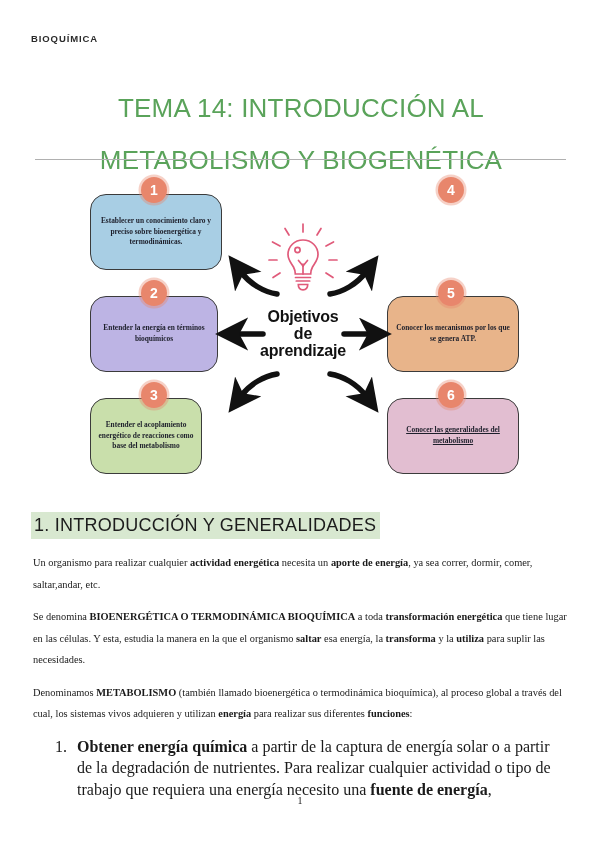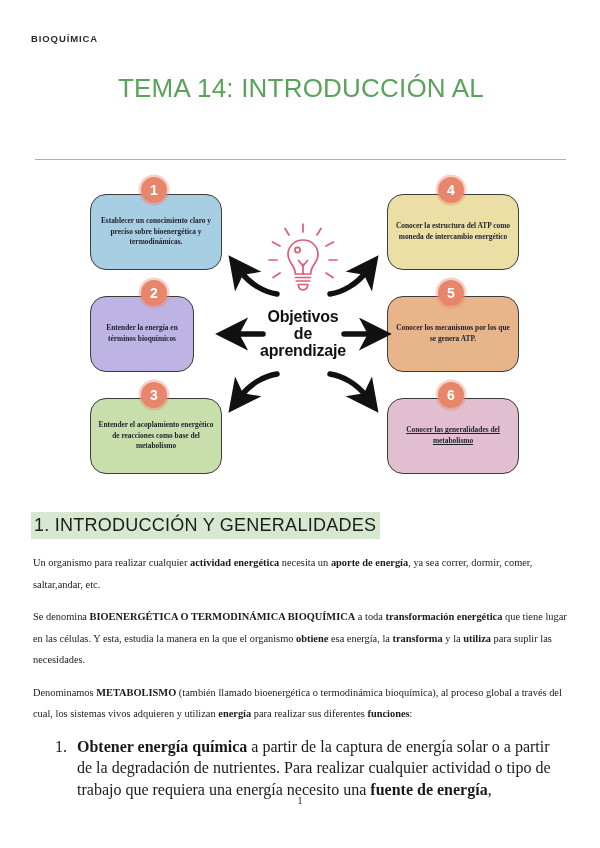--- a/index.html
+++ b/index.html
@@ -42,21 +42,21 @@
     top: 72px;
     width: 532px;
     text-align: center;
     font-family: "Liberation Sans", sans-serif;
     font-size: 26px;
     line-height: 32px;
     color: #5aa35a;
     font-weight: 400;
     letter-spacing: 0.2px;
   }
-  .title-line { display: block; }
+  .title-line { display: block; margin-top: 20px; }
 
   .rule {
     position: absolute;
     left: 35px;
     top: 159px;
     width: 531px;
     height: 1px;
     background: #b0b0b0;
   }
 
@@ -97,23 +97,23 @@
     display: flex;
     align-items: center;
     justify-content: center;
     z-index: 5;
     box-shadow: 0 0 0 2.5px rgba(232,134,108,0.38);
   }
 
   
   #box1 { left: 60px;  top: 22px;  width: 132px; height: 76px; background: #a8cee4; }
   #bdg1 { left: 111px; top: 5px; }
-  #box2 { left: 60px;  top: 124px; width: 104px; height: 76px; background: #bdb4e4; }
+  #box2 { left: 60px;  top: 124px; width: 128px; height: 76px; background: #bdb4e4; }
   #bdg2 { left: 111px; top: 108px; }
-  #box3 { left: 60px;  top: 226px; width: 132px; height: 76px; background: #c9dfab; }
+  #box3 { left: 60px;  top: 226px; width: 112px; height: 76px; background: #c9dfab; }
   #bdg3 { left: 111px; top: 210px; }
   #box4 { left: 357px; top: 22px;  width: 132px; height: 76px; background: #ecdfa6; }
   #bdg4 { left: 408px; top: 5px; }
   #box5 { left: 357px; top: 124px; width: 132px; height: 76px; background: #e8b48a; }
   #bdg5 { left: 408px; top: 108px; }
   #box6 { left: 357px; top: 226px; width: 132px; height: 76px; background: #e2bed1; text-decoration: underline; }
   #bdg6 { left: 408px; top: 210px; }
 
   .center-label {
     position: absolute;
@@ -199,20 +199,21 @@
 </style>
 </head>
 <body>
 
 <div class="page">
 
   <div class="doc-header">BIOQUÍMICA</div>
 
   <div class="title-block">
     <span class="title-line">TEMA 14: INTRODUCCIÓN AL</span>
+    <span class="title-line">METABOLISMO Y BIOGENÉTICA</span>
   </div>
 
   <div class="rule"></div>
 
   <div class="diagram">
 
     <svg class="arrows" viewBox="0 0 540 320">
       <defs>
         <marker id="ah" markerWidth="7" markerHeight="7" refX="2.2" refY="3" orient="auto">
           <path d="M0,0 L6,3 L0,6 L1.6,3 Z" fill="#111111"></path>
@@ -258,36 +259,35 @@
 
     <div class="obj-box" id="box1">Establecer un conocimiento claro y preciso sobre bioenergética y termodinámicas.</div>
     <div class="badge" id="bdg1">1</div>
 
     <div class="obj-box" id="box2">Entender la energía en términos bioquímicos</div>
     <div class="badge" id="bdg2">2</div>
 
     <div class="obj-box" id="box3">Entender el acoplamiento energético de reacciones como base del metabolismo</div>
     <div class="badge" id="bdg3">3</div>
 
-    <div class="obj-box" id="box4">Conocer la estructura del ATP como moneda de intercambio energético</div>
     <div class="badge" id="bdg4">4</div>
 
     <div class="obj-box" id="box5">Conocer los mecanismos por los que se genera ATP.</div>
     <div class="badge" id="bdg5">5</div>
 
     <div class="obj-box" id="box6">Conocer las generalidades del metabolismo</div>
     <div class="badge" id="bdg6">6</div>
   </div>
 
   <div class="section-head">1. INTRODUCCIÓN Y GENERALIDADES</div>
 
   <div class="body-text">
     <p><span>Un organismo para realizar cualquier </span><b>actividad energética</b><span> necesita un </span><b>aporte de energía</b><span>, ya sea correr, dormir, comer, saltar,andar, etc.</span></p>
 
-    <p><span>Se denomina </span><b>BIOENERGÉTICA O TERMODINÁMICA BIOQUÍMICA</b><span> a toda </span><b>transformación energética</b><span> que tiene lugar en las células. Y esta, estudia la manera en la que el organismo </span><b>obtiene</b><span> esa energía, la </span><b>transforma</b><span> y la </span><b>utiliza</b><span> para suplir las necesidades.</span></p>
+    <p><span>Se denomina </span><b>BIOENERGÉTICA O TERMODINÁMICA BIOQUÍMICA</b><span> a toda </span><b>transformación energética</b><span> que tiene lugar en las células. Y esta, estudia la manera en la que el organismo </span><b>saltar</b><span> esa energía, la </span><b>transforma</b><span> y la </span><b>utiliza</b><span> para suplir las necesidades.</span></p>
 
     <p><span>Denominamos </span><b>METABOLISMO</b><span> (también llamado bioenergética o termodinámica bioquímica), al proceso global a través del cual, los sistemas vivos adquieren y utilizan </span><b>energía</b><span> para realizar sus diferentes </span><b>funciones</b><span>:</span></p>
 
     <ol class="num-list">
       <li><b>Obtener energía química</b><span> a partir de la captura de energía solar o a partir de la degradación de nutrientes. Para realizar cualquier actividad o tipo de trabajo que requiera una energía necesito una </span><b>fuente de energía</b><span>,</span></li>
     </ol>
   </div>
 
   <div class="page-num">1</div>
 </div>

